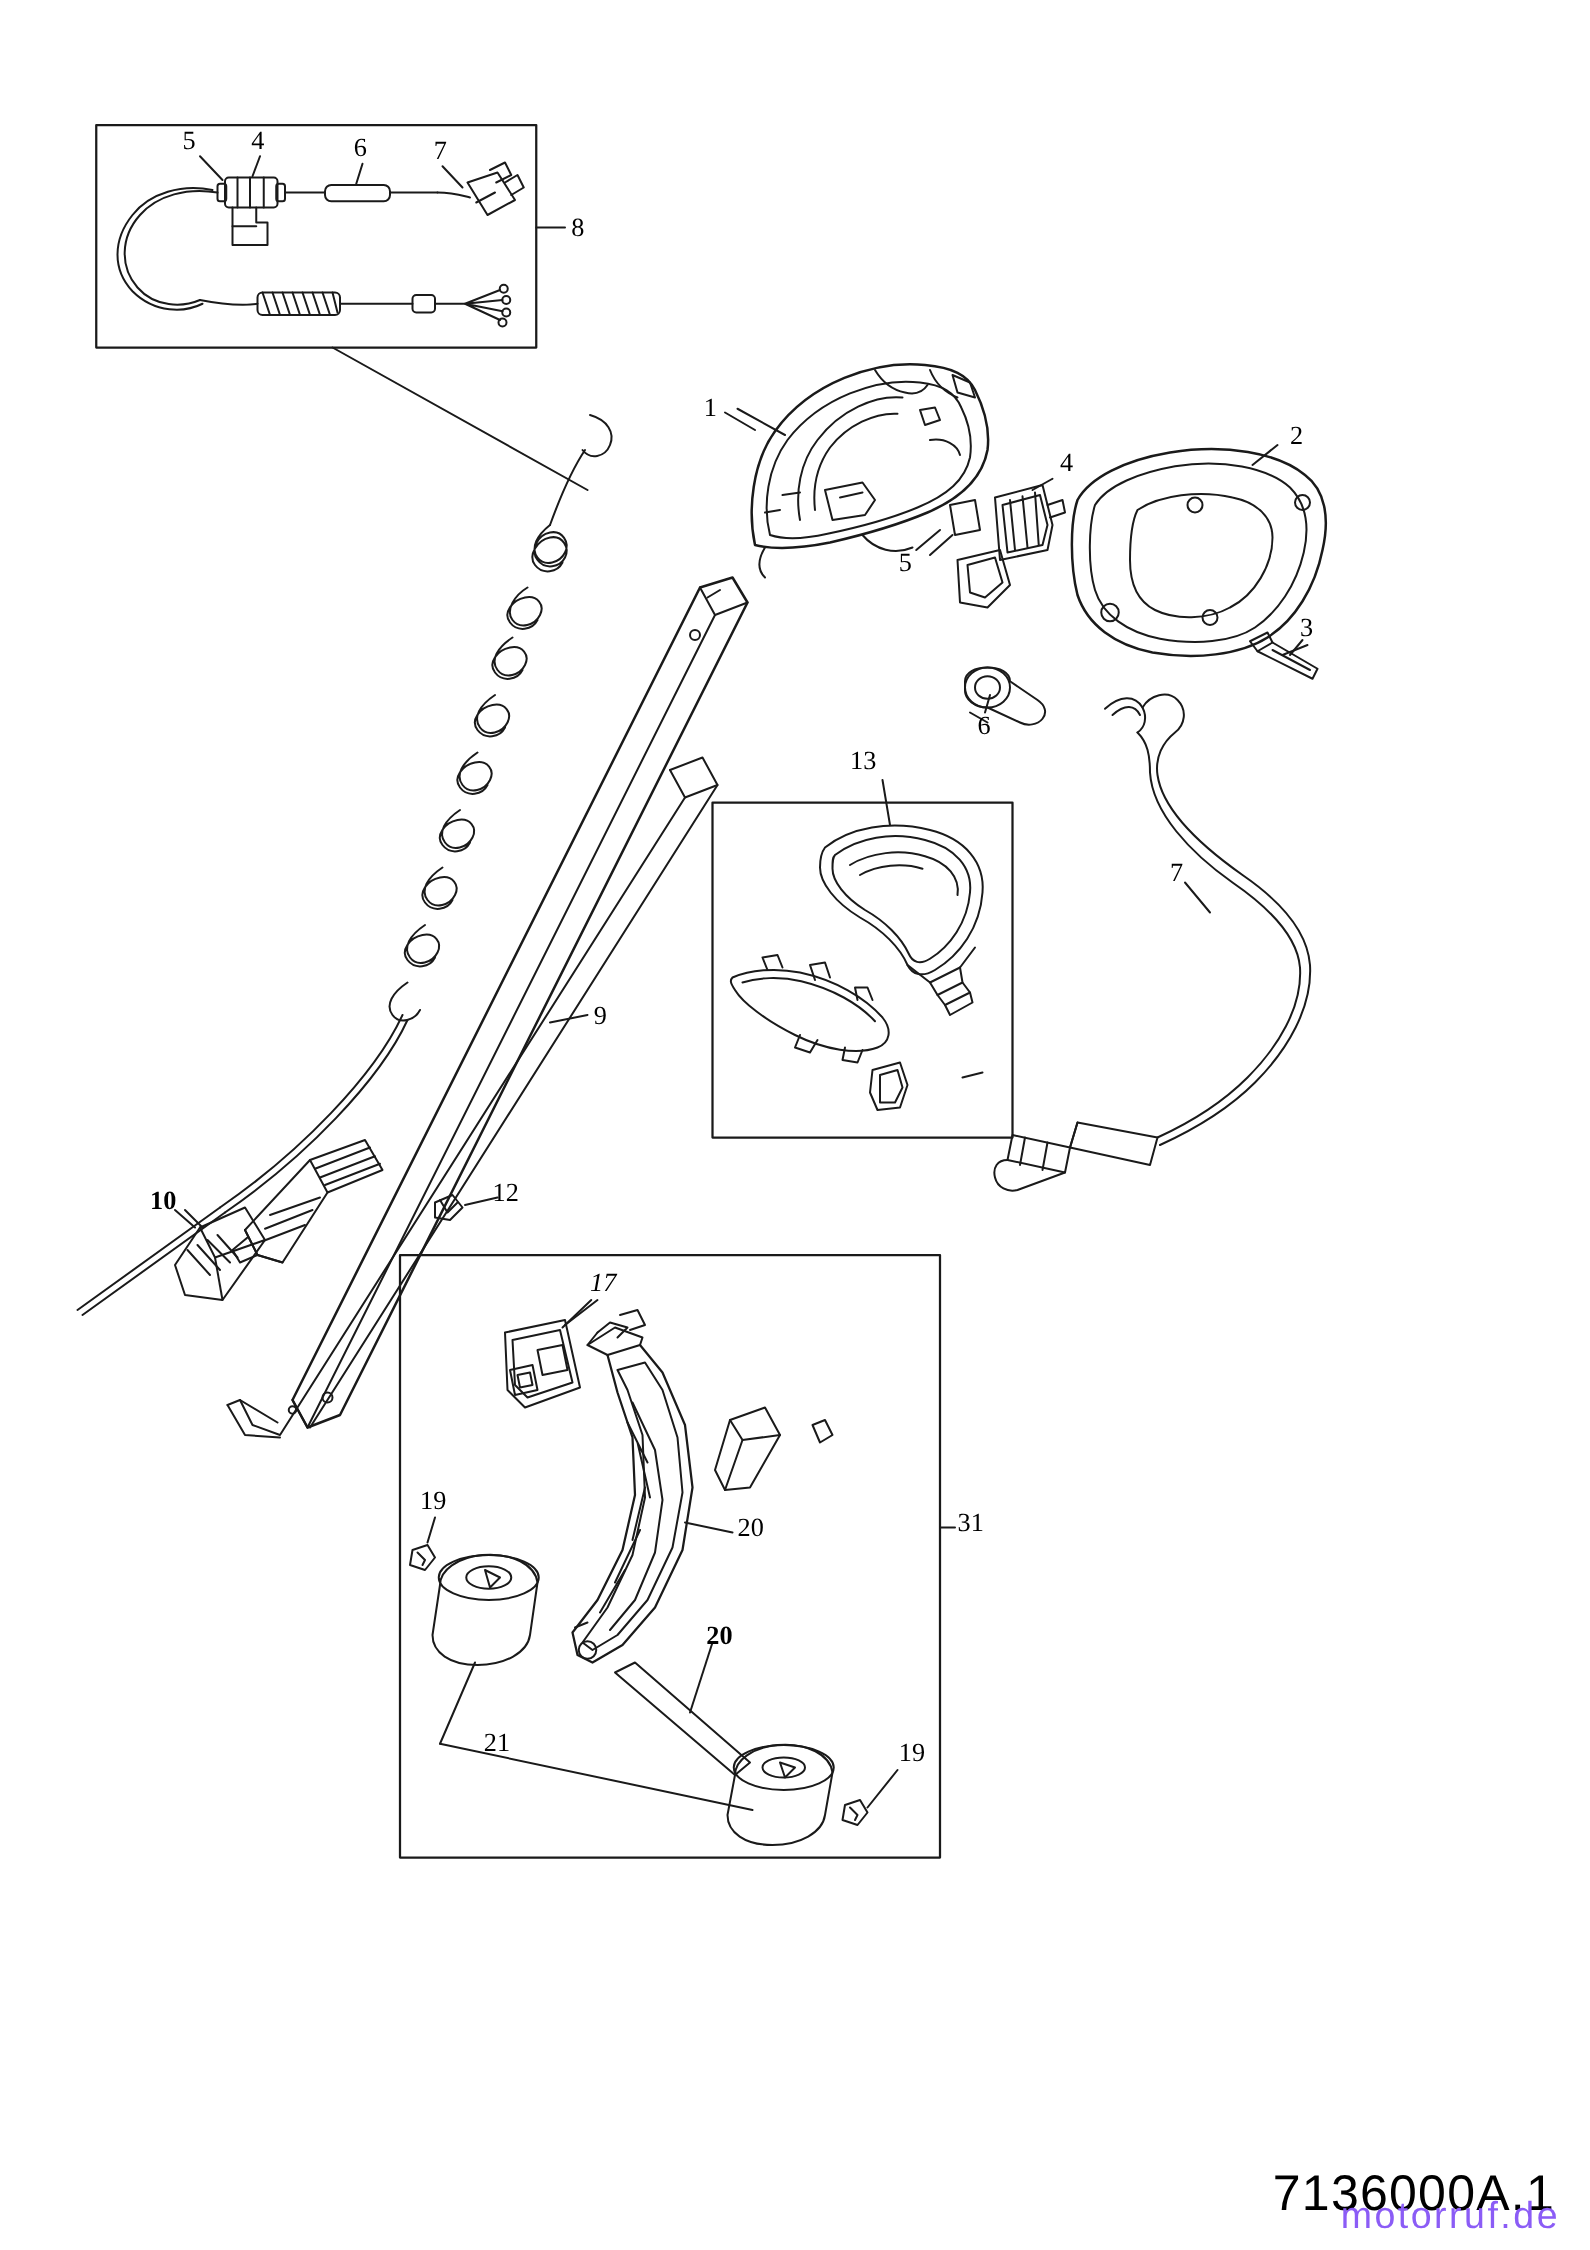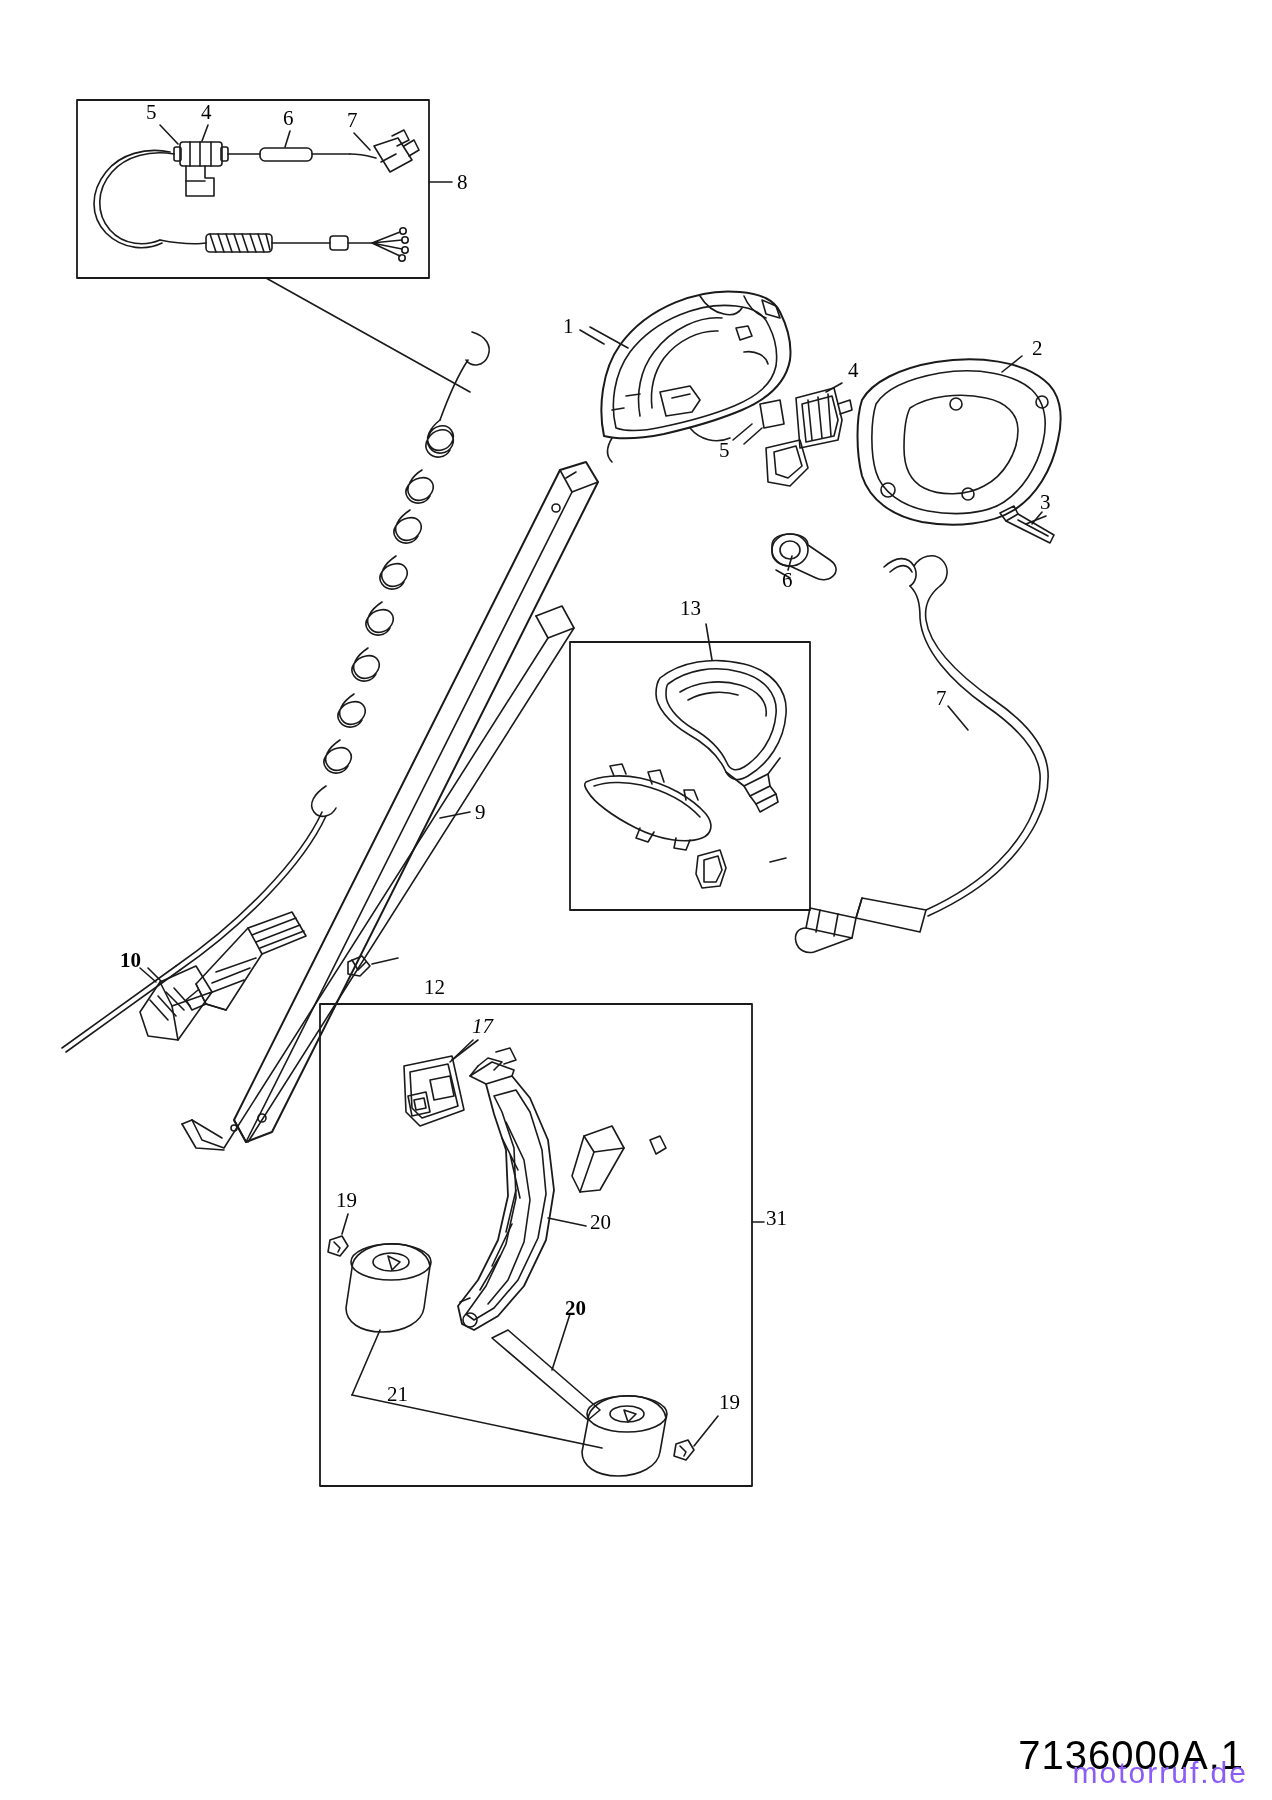--- a/index.html
+++ b/index.html
@@ -317,21 +317,21 @@
 <div class="lbl" style="left:563px;top:314px;">1</div>
 <div class="lbl" style="left:1032px;top:336px;">2</div>
 <div class="lbl" style="left:848px;top:358px;">4</div>
 <div class="lbl" style="left:719px;top:438px;">5</div>
 <div class="lbl" style="left:1040px;top:490px;">3</div>
 <div class="lbl" style="left:782px;top:568px;">6</div>
 <div class="lbl" style="left:680px;top:596px;">13</div>
 <div class="lbl" style="left:936px;top:686px;">7</div>
 <div class="lbl" style="left:475px;top:800px;">9</div>
 <div class="lbl" style="left:120px;top:948px;font-weight:bold;">10</div>
-<div class="lbl" style="left:424px;top:942px;margin-top:33px;">12</div>
+<div class="lbl" style="left:394px;top:942px;">12</div>
 <div class="lbl" style="left:472px;top:1014px;font-style:italic;">17</div>
 <div class="lbl" style="left:766px;top:1206px;">31</div>
 <div class="lbl" style="left:336px;top:1188px;">19</div>
 <div class="lbl" style="left:590px;top:1210px;">20</div>
 <div class="lbl" style="left:565px;top:1296px;font-weight:bold;">20</div>
 <div class="lbl" style="left:343px;top:1382px;margin-left:44px;">21</div>
 <div class="lbl" style="left:719px;top:1390px;">19</div>
 
 <div class="partno">7136000A.1</div>
 <div class="wm">motorruf.de</div>

